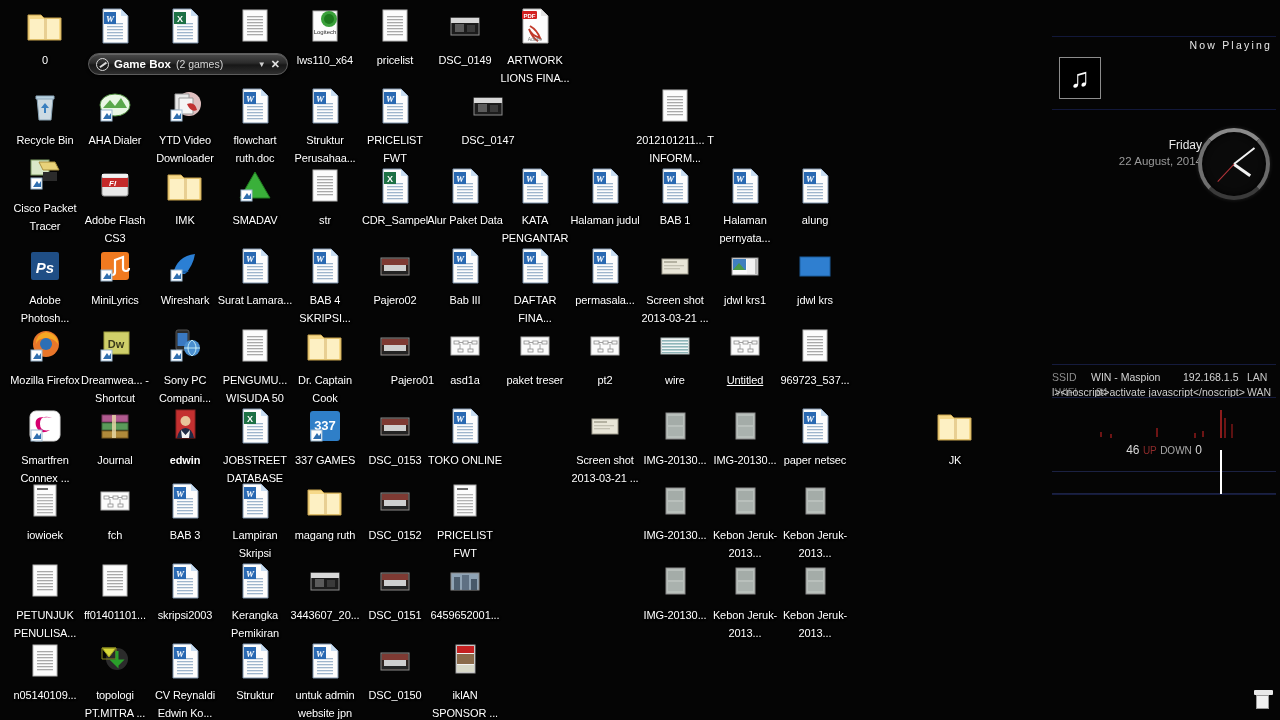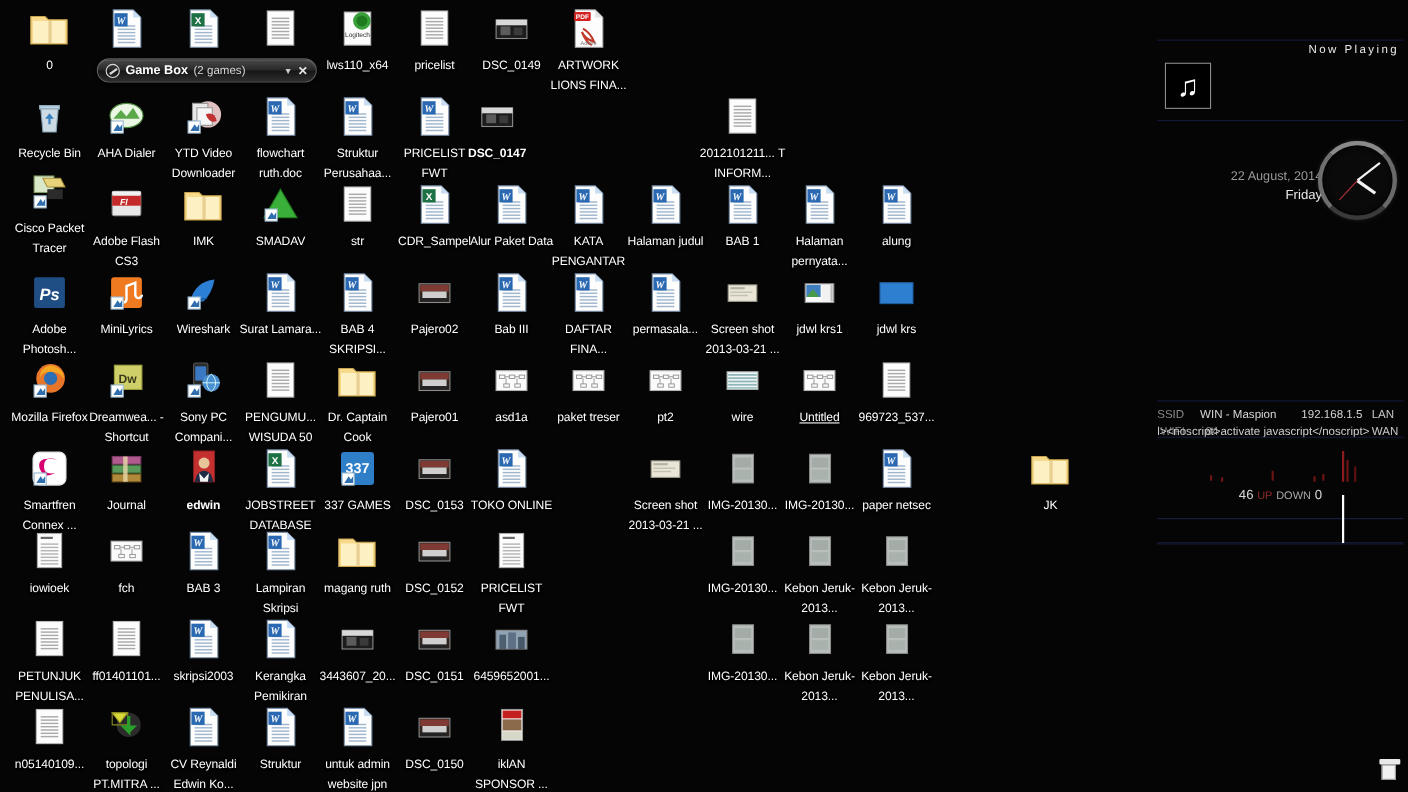--- a/index.html
+++ b/index.html
@@ -82,21 +82,21 @@
     display: flex; align-items: center; justify-content: center;
     color: #fff; font-size: 27px; line-height: 1;
   }
 
   #clockgadget {
     position: absolute; left: 1090px; top: 122px;
     width: 186px; height: 78px;
   }
   #clockgadget .cg-day {
     position: absolute; left: 0; top: 16px; width: 112px;
-    text-align: right; font-size: 12px; color: #e9e9e9; margin-top: 32px;
+    text-align: right; font-size: 12px; color: #e9e9e9;
   }
   #clockgadget .cg-date {
     position: absolute; left: 0; top: 33px; width: 112px;
     text-align: right; font-size: 11.5px; color: #9a9a9a;
   }
   .clockface {
     position: absolute; right: 6px; top: 6px;
     width: 72px; height: 72px; border-radius: 50%;
     background: #0a0a0a;
     border: 4px solid;
@@ -327,21 +327,21 @@
             <rect x="12" y="17" width="16" height="1.3" fill="#9fb6cd"></rect>
             <rect x="12" y="20" width="16" height="1.3" fill="#9fb6cd"></rect>
             <rect x="12" y="23" width="16" height="1.3" fill="#9fb6cd"></rect>
             <rect x="12" y="26" width="16" height="1.3" fill="#9fb6cd"></rect>
             <rect x="12" y="29" width="16" height="1.3" fill="#9fb6cd"></rect>
             <rect x="12" y="32" width="16" height="1.3" fill="#9fb6cd"></rect>
             <rect x="9" y="6" width="12" height="12" fill="#2a69b2"></rect>
             <text x="15" y="15.5" font-size="9" font-family="Liberation Serif,serif" fill="#fff" text-anchor="middle" font-style="italic" font-weight="bold">W</text>
           </svg>
         </span><span class="label">PRICELIST FWT</span></div>
-      <div class="icon" style="left: 413px; top: 86px; font-weight: bold;"><span class="glyph">
+      <div class="icon" style="left: 449px; top: 86px;"><span class="glyph">
           <svg class="art" viewBox="0 0 40 40">
             <rect x="6" y="12" width="28" height="17" fill="#1c1c1c" stroke="#8b8b8b"></rect>
             <rect x="6" y="12" width="28" height="5" fill="#d8d8d8"></rect>
             <rect x="10" y="18" width="9" height="8" fill="#5b5b5b"></rect>
             <rect x="22" y="19" width="8" height="7" fill="#3a3a3a"></rect>
           </svg>
         </span><span class="label">DSC_0147</span></div>
       <div class="icon" style="left: 636px; top: 86px;"><span class="glyph">
           <svg class="art" viewBox="0 0 40 40">
             <rect x="8" y="4" width="24" height="31" fill="#fcfcfc" stroke="#b8b8b8"></rect>
@@ -656,21 +656,21 @@
             <rect x="12" y="28" width="16" height="1.3" fill="#a9a9a9"></rect>
           </svg>
         </span><span class="label">PENGUMU... WISUDA 50</span></div>
       <div class="icon" style="left: 286px; top: 326px;"><span class="glyph">
           <svg class="art" viewBox="0 0 40 40">
             <path d="M3,9 H16 L19,12 H36 V34 H3 Z" fill="#f6d98a" stroke="#c8a44e"></path>
             <path d="M5,13 H34 V33 H5 Z" fill="#fdf0c3"></path>
             <path d="M19,13 H22 V33 H19 Z" fill="#e8cf93"></path>
           </svg>
         </span><span class="label">Dr. Captain Cook</span></div>
-      <div class="icon" style="left: 356px; top: 326px;"><span class="glyph">
+      <div class="icon" style="left: 356px; top: 326px; text-align: right;"><span class="glyph">
           <svg class="art" viewBox="0 0 40 40">
             <rect x="6" y="12" width="28" height="17" fill="#30241f" stroke="#8b8b8b"></rect>
             <rect x="7" y="13" width="26" height="6" fill="#7e3a33"></rect>
             <rect x="9" y="19" width="22" height="6" fill="#cfcfcf"></rect>
             <rect x="7" y="25" width="26" height="3" fill="#242424"></rect>
           </svg>
         </span><span class="label">Pajero01</span></div>
       <div class="icon" style="left: 426px; top: 326px;"><span class="glyph">
           <svg class="art" viewBox="0 0 40 40">
             <rect x="6" y="11" width="28" height="18" fill="#fbfbfb" stroke="#b3b3b3"></rect>

